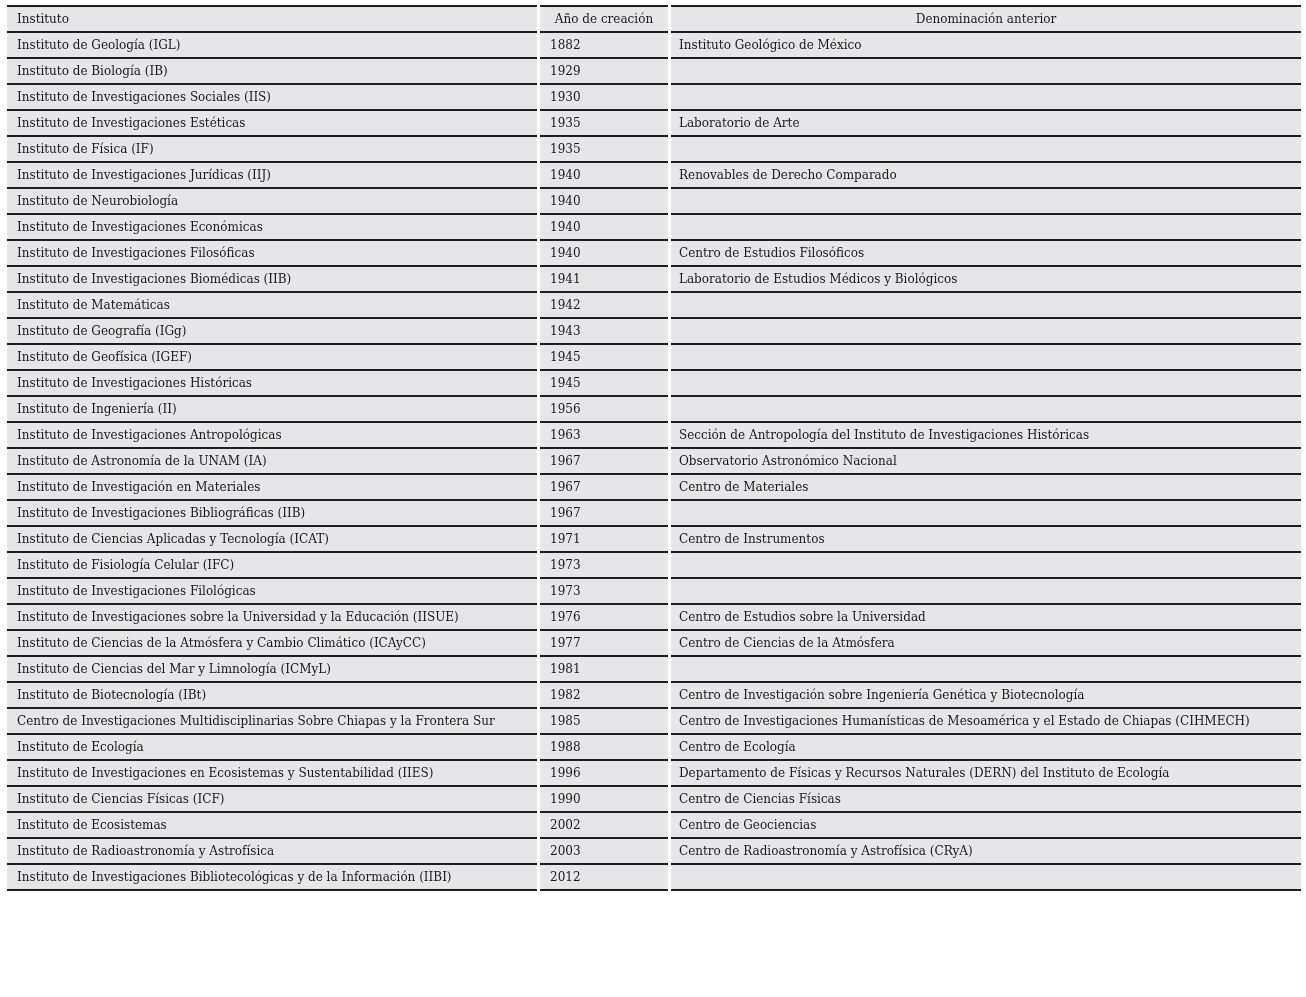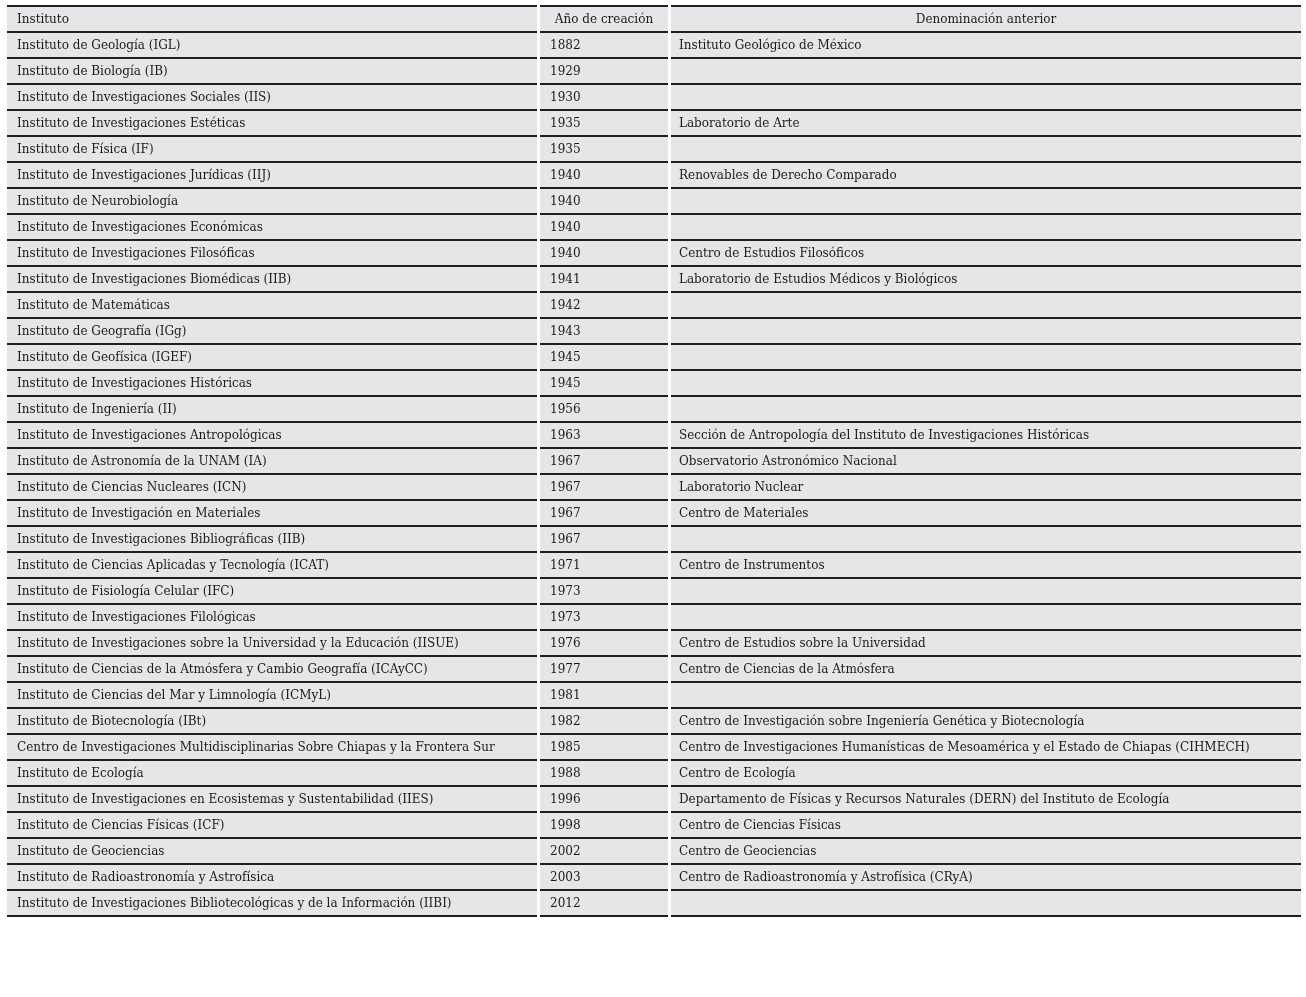--- a/index.html
+++ b/index.html
@@ -112,25 +112,20 @@
           <td class="left">Instituto de Investigaciones Antropológicas</td>
           <td class="center">1963</td>
           <td class="left c3">Sección de Antropología del Instituto de Investigaciones Históricas</td>
         </tr>
         <tr>
           <td class="left">Instituto de Astronomía de la UNAM (IA)</td>
           <td class="center">1967</td>
           <td class="left c3">Observatorio Astronómico Nacional</td>
         </tr>
         <tr>
-          <td class="left">Instituto de Ciencias Nucleares (ICN)</td>
-          <td class="center">1967</td>
-          <td class="left c3">Laboratorio Nuclear</td>
-        </tr>
-        <tr>
           <td class="left">Instituto de Investigación en Materiales</td>
           <td class="center">1967</td>
           <td class="left c3">Centro de Materiales</td>
         </tr>
         <tr>
           <td class="left">Instituto de Investigaciones Bibliográficas (IIB)</td>
           <td class="center">1967</td>
           <td class="left c3"></td>
         </tr>
         <tr>
@@ -147,21 +142,21 @@
           <td class="left">Instituto de Investigaciones Filológicas</td>
           <td class="center">1973</td>
           <td class="left c3"></td>
         </tr>
         <tr>
           <td class="left">Instituto de Investigaciones sobre la Universidad y la Educación (IISUE)</td>
           <td class="center">1976</td>
           <td class="left c3">Centro de Estudios sobre la Universidad</td>
         </tr>
         <tr>
-          <td class="left">Instituto de Ciencias de la Atmósfera y Cambio Geografía (ICAyCC)</td>
+          <td class="left">Instituto de Ciencias de la Atmósfera y Cambio Climático (ICAyCC)</td>
           <td class="center">1977</td>
           <td class="left c3">Centro de Ciencias de la Atmósfera</td>
         </tr>
         <tr>
           <td class="left">Instituto de Ciencias del Mar y Limnología (ICMyL)</td>
           <td class="center">1981</td>
           <td class="left c3"></td>
         </tr>
         <tr>
           <td class="left">Instituto de Biotecnología (IBt)</td>
@@ -178,25 +173,25 @@
           <td class="center">1988</td>
           <td class="left c3">Centro de Ecología</td>
         </tr>
         <tr>
           <td class="left">Instituto de Investigaciones en Ecosistemas y Sustentabilidad (IIES)</td>
           <td class="center">1996</td>
           <td class="left c3">Departamento de Físicas y Recursos Naturales (DERN) del Instituto de Ecología</td>
         </tr>
         <tr>
           <td class="left">Instituto de Ciencias Físicas (ICF)</td>
-          <td class="center">1998</td>
+          <td class="center">1990</td>
           <td class="left c3">Centro de Ciencias Físicas</td>
         </tr>
         <tr>
-          <td class="left">Instituto de Geociencias</td>
+          <td class="left">Instituto de Ecosistemas</td>
           <td class="center">2002</td>
           <td class="left c3">Centro de Geociencias</td>
         </tr>
         <tr>
           <td class="left">Instituto de Radioastronomía y Astrofísica</td>
           <td class="center">2003</td>
           <td class="left c3">Centro de Radioastronomía y Astrofísica (CRyA)</td>
         </tr>
         <tr>
           <td class="left">Instituto de Investigaciones Bibliotecológicas y de la Información (IIBI)</td>

